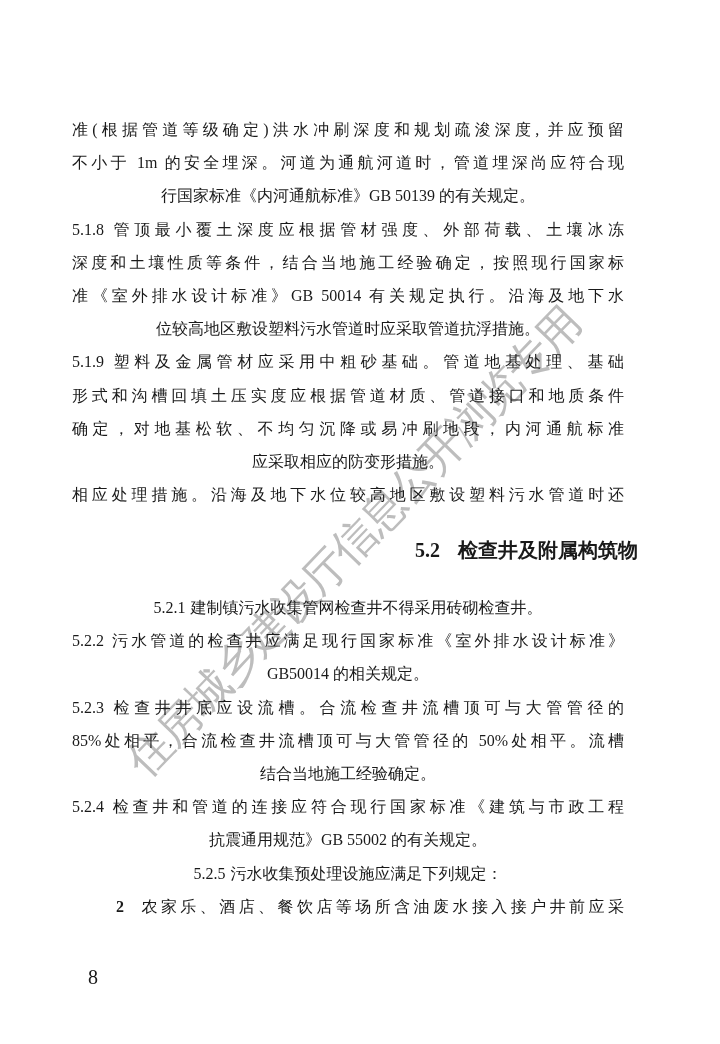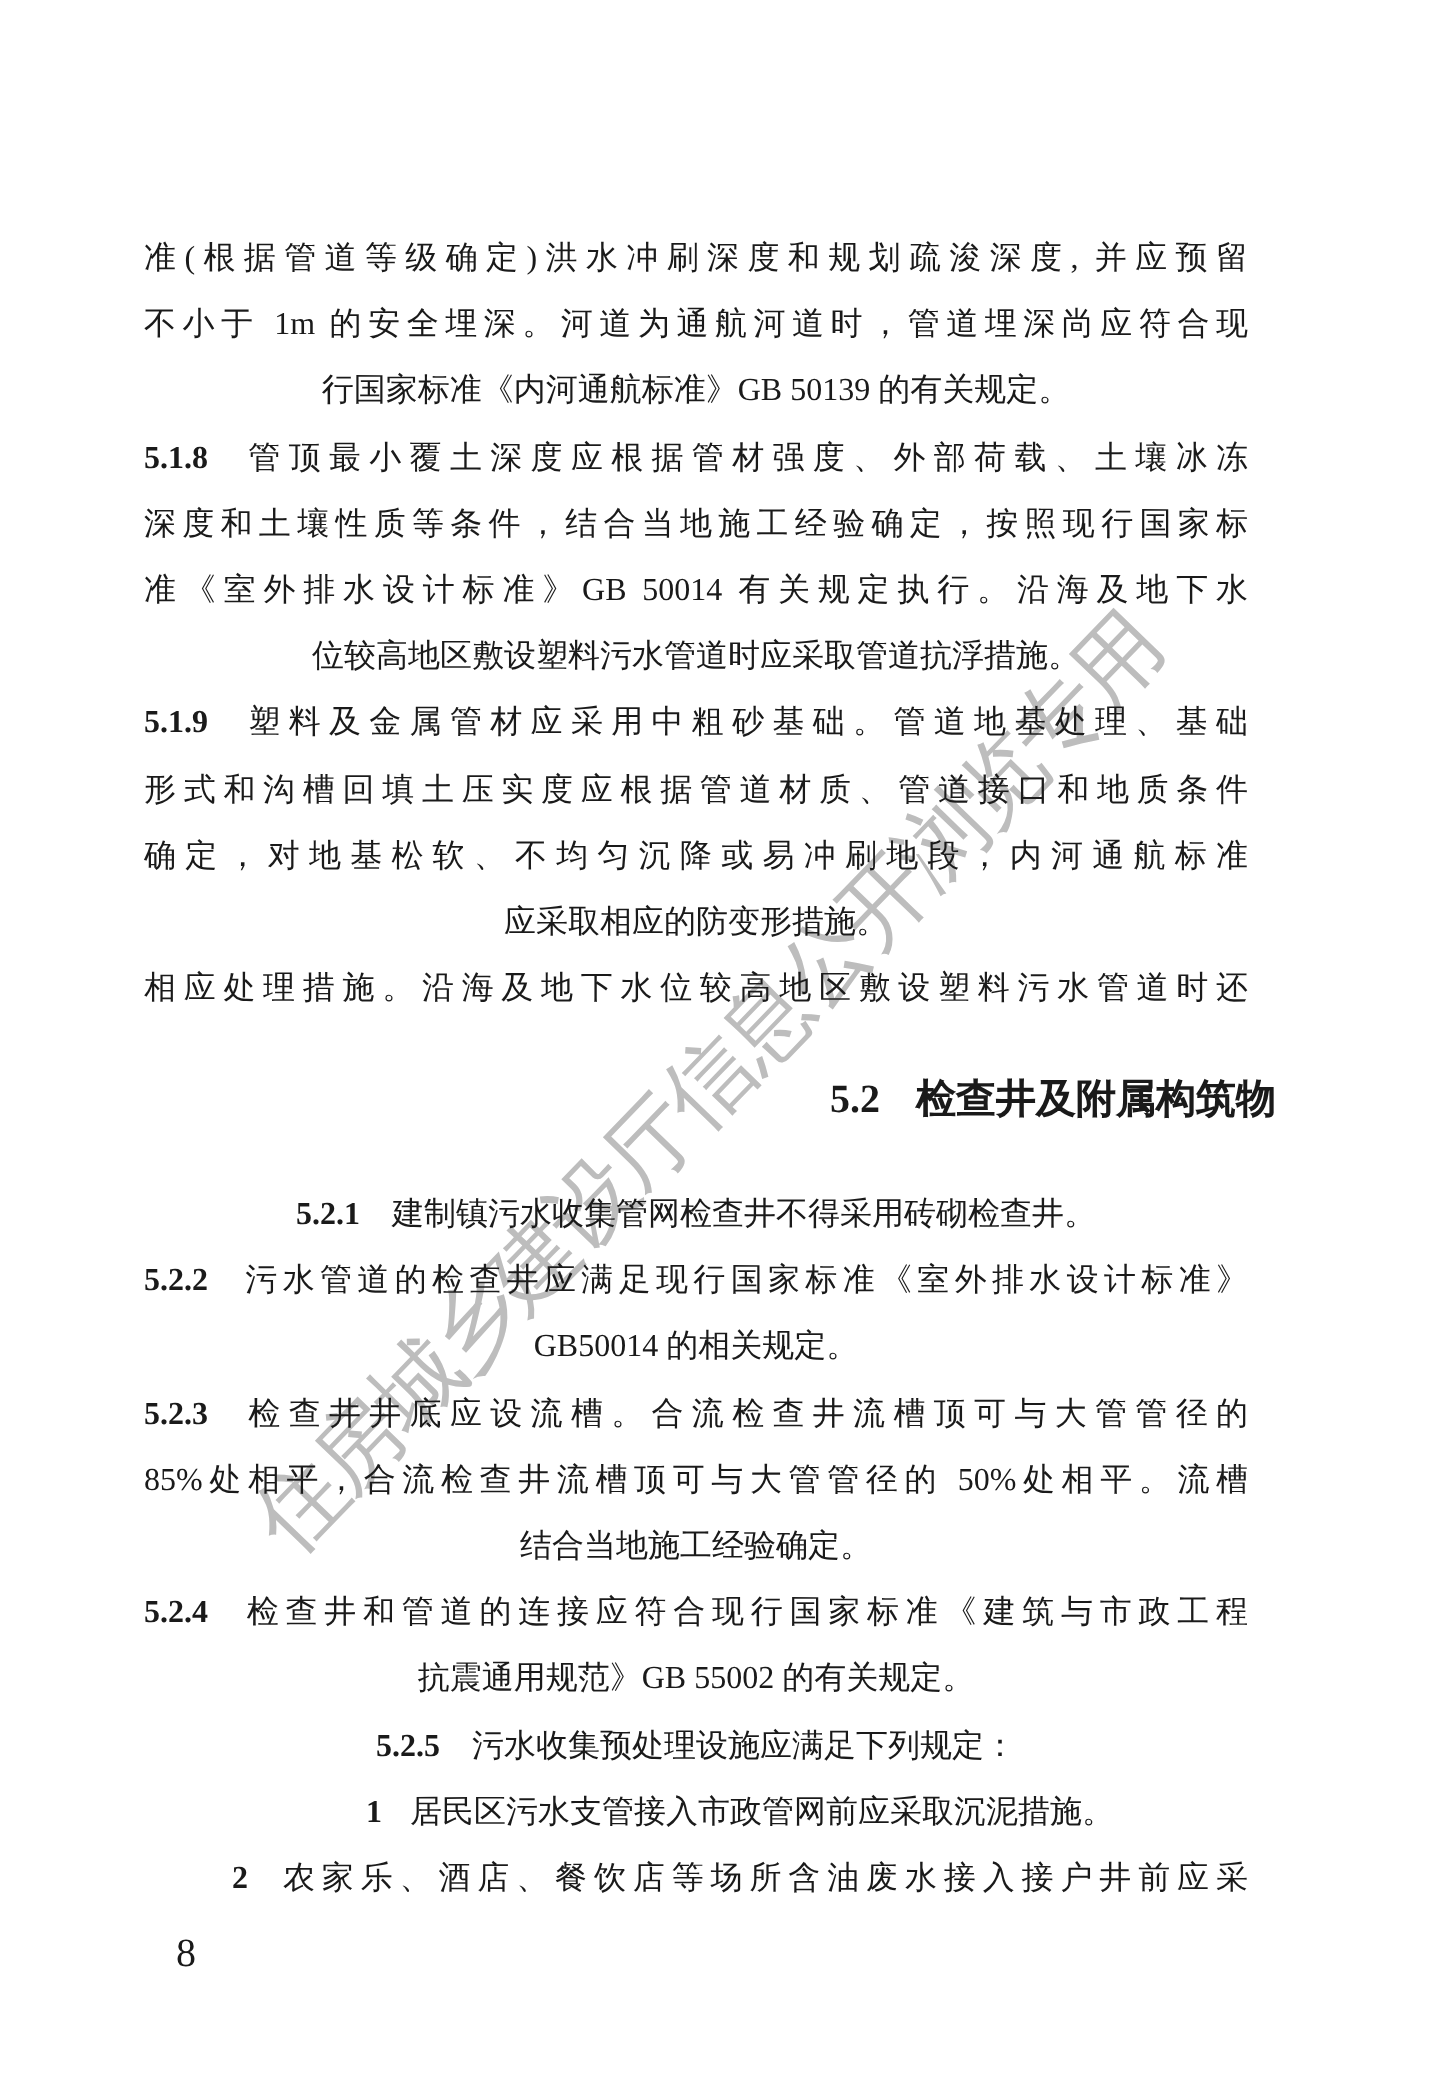--- a/index.html
+++ b/index.html
@@ -36,22 +36,22 @@
     line-height: 33.2px;
   }
   .block-1 { top: 113px; }
   .block-2 { top: 591px; }
 
   .line { text-align: center; }
   .line.j { text-align: justify; text-align-last: justify; }
   .line.indent { margin-left: 44px; }
 
   .clause-num {
-    font-weight: bold;
-    margin-right: 16px;
+    font-weight: normal;
+    margin-right: 5px;
     font-family: "Liberation Serif", "DejaVu Serif", serif;
   }
   .list-num { font-weight: bold; margin-right: 14px; }
 
   .section-heading {
     position: absolute;
     left: 86px; width: 552px;
     top: 533px;
     line-height: 34px;
     text-align: right;
@@ -104,19 +104,18 @@
   <div class="text-block block-2">
     <div class="line"><span class="clause-num">5.2.1</span><span>建制镇污水收集管网检查井不得采用砖砌检查井。</span></div>
     <div class="line j"><span class="clause-num">5.2.2</span><span>污水管道的检查井应满足现行国家标准《室外排水设计标准》</span></div>
     <div class="line"><span>GB50014 的相关规定。</span></div>
     <div class="line j"><span class="clause-num">5.2.3</span><span>检查井井底应设流槽。合流检查井流槽顶可与大管管径的</span></div>
     <div class="line j"><span>85%处相平，合流检查井流槽顶可与大管管径的 50%处相平。流槽</span></div>
     <div class="line"><span>结合当地施工经验确定。</span></div>
     <div class="line j"><span class="clause-num">5.2.4</span><span>检查井和管道的连接应符合现行国家标准《建筑与市政工程</span></div>
     <div class="line"><span>抗震通用规范》GB 55002 的有关规定。</span></div>
     <div class="line"><span class="clause-num">5.2.5</span><span>污水收集预处理设施应满足下列规定：</span></div>
-    <div class="line indent"><span class="list-num">1</span><span>居民区污水支管接入市政管网前应采取沉泥措施。</span></div>
     <div class="line j indent"><span class="list-num">2</span><span>农家乐、酒店、餐饮店等场所含油废水接入接户井前应采</span></div>
   </div>
 
   <div class="page-number">8</div>
 
 </div>
 
 </body></html>

